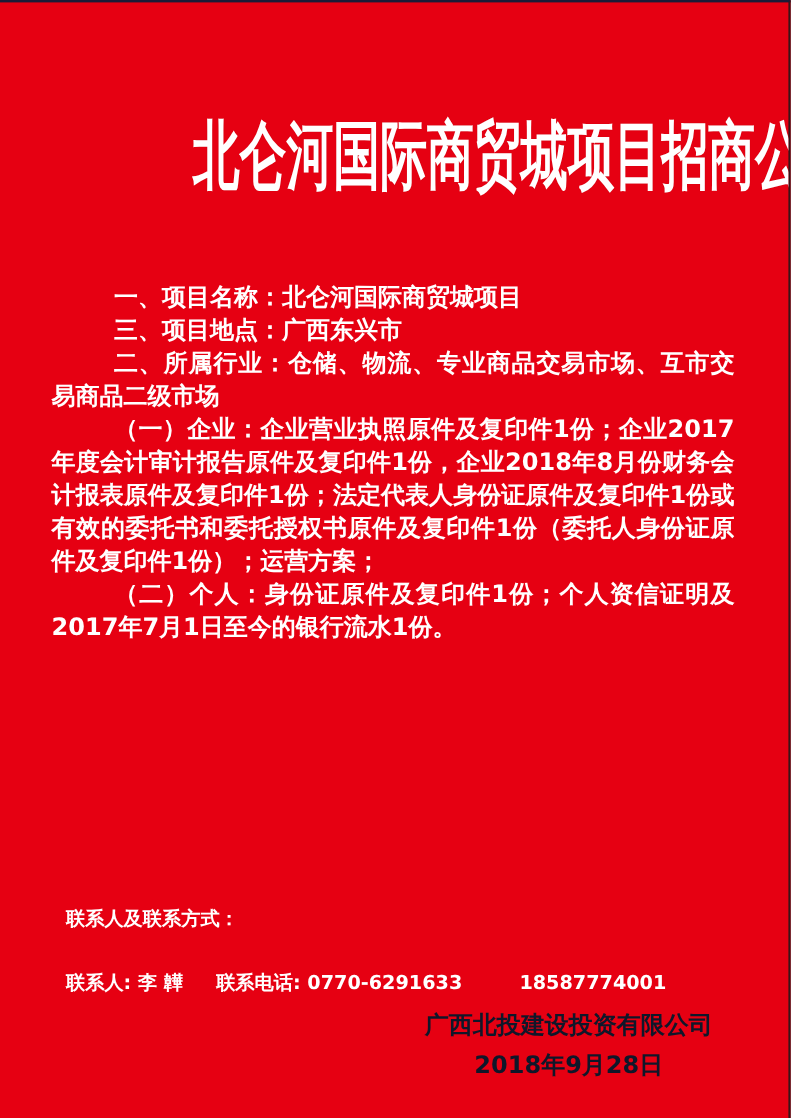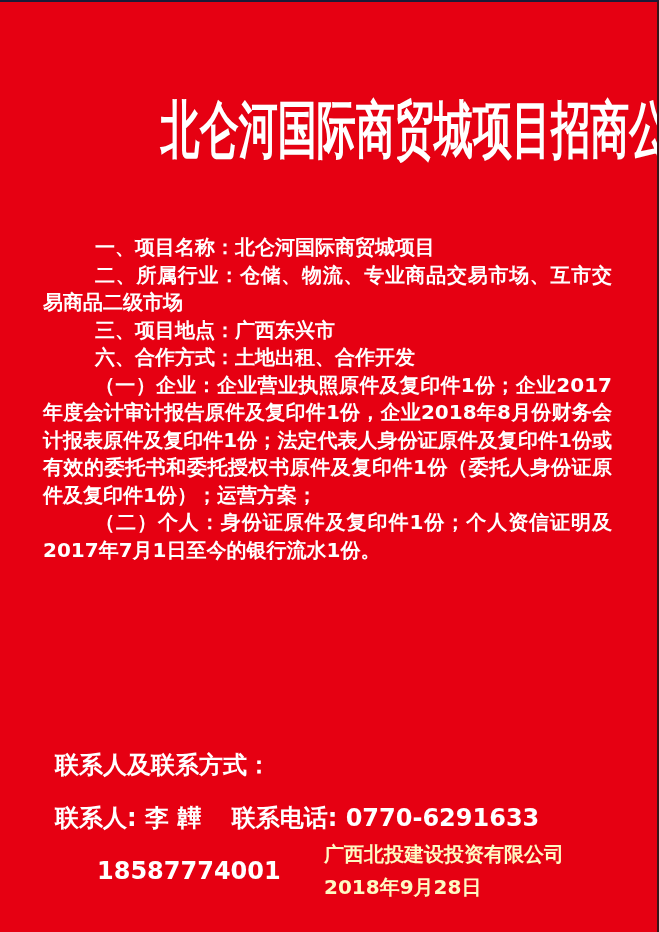--- a/index.html
+++ b/index.html
@@ -47,52 +47,52 @@
   .body-text p {
     margin: 0;
     padding: 0;
     text-indent: 52px;
   }
   .contact-block {
     position: absolute;
     top: 746px;
     left: 55px;
     color: #ffffff;
-    font-size: 24px;
+    font-size: 16px;
     font-weight: bold;
     line-height: 35px;
   }
   .contact-line span { display: inline-block; margin-top: 18px; }
   .gap-md { margin-left: 22px; }
   .gap-lg { margin-left: 42px; }
   .signature-block {
     position: absolute;
     top: 836px;
     right: 33px;
     width: 300px;
-    color: #fef9c3;
+    text-align: center;
+    color: #0f172a;
     font-size: 20px;
     font-weight: bold;
     line-height: 33px;
   }
 </style>
 </head>
 <body>
 
 <div class="poster">
 
   <div class="title-wrap">
     <div class="title-text">北仑河国际商贸城项目招商公告</div>
   </div>
 
   <div class="body-text">
     <p>一、项目名称：北仑河国际商贸城项目</p>
+    <p>三、项目地点：广西东兴市</p>
     <p>二、所属行业：仓储、物流、专业商品交易市场、互市交易商品二级市场</p>
-    <p>三、项目地点：广西东兴市</p>
-    <p>六、合作方式：土地出租、合作开发</p>
     <p>（一）企业：企业营业执照原件及复印件1份；企业2017年度会计审计报告原件及复印件1份，企业2018年8月份财务会计报表原件及复印件1份；法定代表人身份证原件及复印件1份或有效的委托书和委托授权书原件及复印件1份（委托人身份证原件及复印件1份）；运营方案；</p>
     <p>（二）个人：身份证原件及复印件1份；个人资信证明及2017年7月1日至今的银行流水1份。</p>
   </div>
 
   <div class="contact-block">
     <div>联系人及联系方式：</div>
     <div class="contact-line">
       <span>联系人:</span>
       <span>李 韡</span>
       <span class="gap-md">联系电话:</span>

